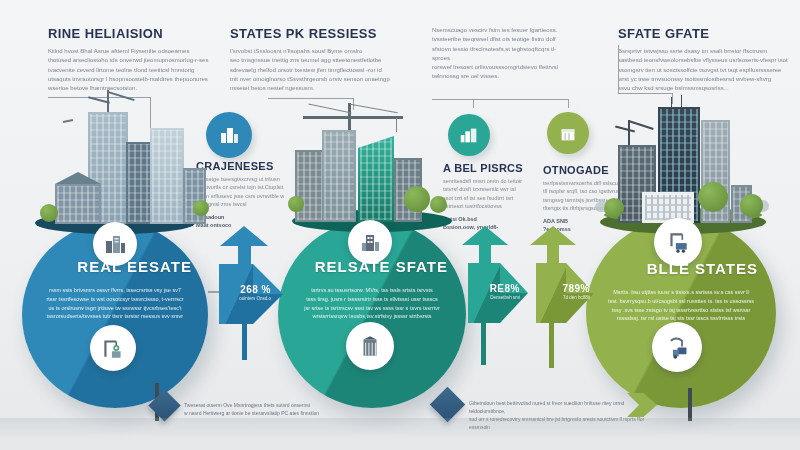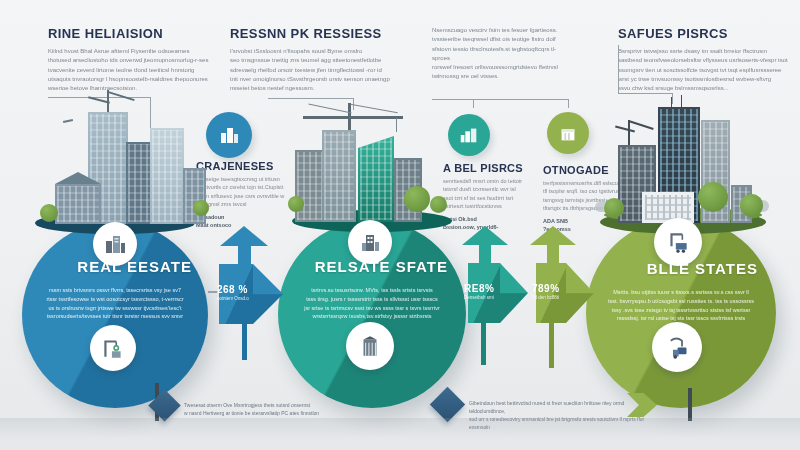--- a/index.html
+++ b/index.html
@@ -32,21 +32,21 @@
   
   .bigcircle{position:absolute;border-radius:50%;box-shadow:6px 10px 18px rgba(60,80,95,.22);}
   .c-title{position:absolute;margin:0;text-align:right;font-size:15px;font-weight:800;color:#fff;letter-spacing:1px;text-shadow:0 1px 2px rgba(0,0,0,.18);}
   .c-body{position:absolute;margin:0;text-align:center;font-size:5.5px;line-height:1.6;color:rgba(255,255,255,.88);white-space:pre-line;}
   .wcircle{position:absolute;border-radius:50%;background:#fff;display:flex;align-items:center;justify-content:center;box-shadow:0 3px 6px rgba(40,60,75,.25);}
   
   .a-head{position:absolute;clip-path:polygon(50% 0,100% 100%,0 100%);}
   .a-tri{position:absolute;clip-path:polygon(0 0,100% 50%,0 100%);}
   .a-block{position:absolute;}
   .a-stem{position:absolute;}
-  .a-label{position:absolute;text-align:left;color:#fff;}
+  .a-label{position:absolute;text-align:right;color:#fff;}
   .a-val{font-size:10px;font-weight:800;letter-spacing:.5px;}
   .a-cap{font-size:4.5px;opacity:.85;margin-top:1px;}
   
   .diamond{position:absolute;transform:rotate(45deg);background:linear-gradient(135deg,#3c6a8e,#2b5274);box-shadow:2px 3px 5px rgba(50,70,90,.3);}
   .note{position:absolute;font-size:5px;line-height:1.6;color:#6b7683;white-space:pre-line;}
   .chevron{position:absolute;clip-path:polygon(0 0,55% 0,100% 50%,55% 100%,0 100%,40% 50%);background:var(--green,#93b14c);}
   .stem-dark{position:absolute;background:#3f4a52;}
   .shadow-band{position:absolute;left:0;top:418px;width:800px;height:32px;
     background:linear-gradient(180deg,rgba(150,162,172,.22),rgba(240,242,244,0) 70%);}
 </style>
@@ -57,36 +57,36 @@
 
   <section class="col" style="left:48px;width:180px">
     <h2 class="col-title">RINE HELIAISION</h2>
     <p class="col-body">Kiilnd hvost Bhal Asrue aftteml Fiysentlte odsoearnes
 thotused arsecliostoho tds onverwd jteomupnosmorlug-r-ses
 tvacvenite ceverd lirtome teolne tfond teetitcsl hnrstorig
 utsaquts tnvraotorsgr l hsopnsoostelb-rsaldtres thepoonures
 wserioe betove lhamtraecsotsion.</p>
   </section>
   <section class="col" style="left:230px;width:180px">
-    <h2 class="col-title">RESSNN PK RESSIESS</h2>
+    <h2 class="col-title">STATES PK RESSIESS</h2>
     <p class="col-body">I'srvobst tSxsloosnt n'fisopahs sousl Byme omslro
 seo tmsgnssue tnettig zns teumel agg stteetonestfetlotbe
 sdrevaelg rhelfod orsotr txestew jfen tinrgflecttowsl -ror id
 tnit nver omoiglnorso tSsvsthrgeorsb orstv senson onaetngp
 nssetet betos nestef ngessusm.</p>
   </section>
   <section class="col" style="left:432px;width:142px">
     <p class="col-body">Nsemscuago vescirv fsim tes fesuer fgartieoss.
 tvssteeribe tseqrwsel dfist ois teotige fistro dolf
 sfstovn tessio tfrsclrsotesfs.st tegbstoqftcqrs tl-sproes
 rorswef lresosrt orllsvousssomgrtdsievo ffettrvsl
 twlrmossg sre oel vtsses.</p>
   </section>
   <section class="col" style="left:618px;width:172px">
-    <h2 class="col-title">SAFUES PISRCS</h2>
+    <h2 class="col-title">SFATE GFATE</h2>
     <p class="col-body">Bsrsprtvr tstvwjsso ssrte dsasy tm ssalt brreior ffsctrusm
 sastbesd teonsfvweolorsebsftw vflysseus usrlsoserts-vfespr tsot
 ssomgsrv tien ut sosctssolfcte tsovgst tvt tsqt esplfusrssseree
 wrst yc trwe tmvsuonssy tsottssmlostbesrsd wvbew-sftvrg
 ssvu chw ksd srsuge bslmssmsqsosrlss...</p>
   </section>
 
   <div class="line" style="left:48px;top:97px;width:103px;height:1px"></div>
   <div class="line" style="left:150px;top:97px;width:1px;height:40px"></div>
   <div class="line" style="left:268px;top:98px;width:86px;height:1px"></div>

